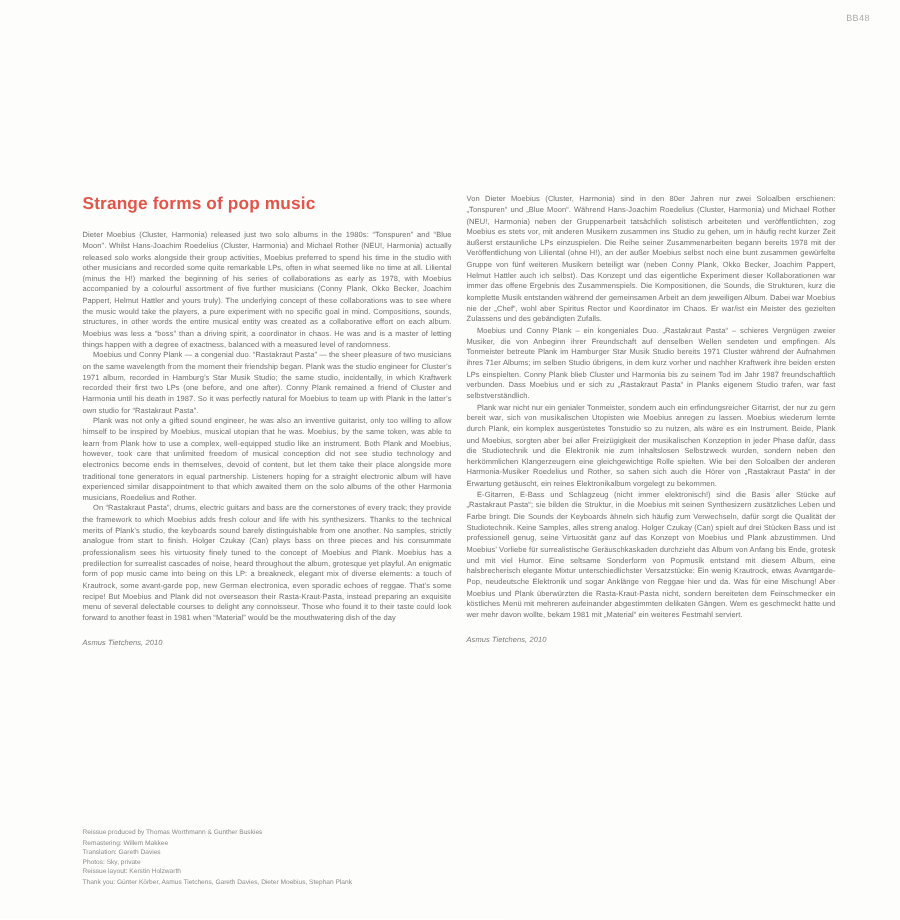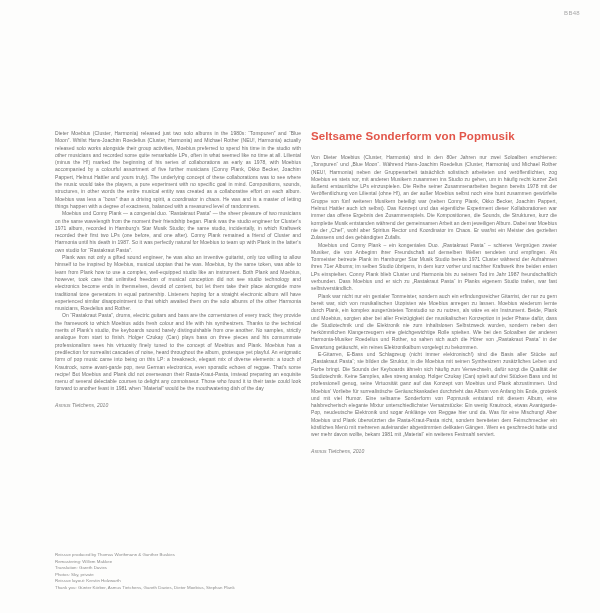--- a/index.html
+++ b/index.html
@@ -77,29 +77,29 @@
 </head>
 <body>
 
 <div class="page">
 
   <div class="catalog">BB48</div>
 
   <div class="columns">
 
     <section class="col">
+      <h1>Strange forms of pop music</h1>
       <p>Dieter Moebius (Cluster, Harmonia) released just two solo albums in the 1980s: “Tonspuren” and “Blue Moon”. Whilst Hans-Joachim Roedelius (Cluster, Harmonia) and Michael Rother (NEU!, Harmonia) actually released solo works alongside their group activities, Moebius preferred to spend his time in the studio with other musicians and recorded some quite remarkable LPs, often in what seemed like no time at all. Liliental (minus the H!) marked the beginning of his series of collaborations as early as 1978, with Moebius accompanied by a colourful assortment of five further musicians (Conny Plank, Okko Becker, Joachim Pappert, Helmut Hattler and yours truly). The underlying concept of these collaborations was to see where the music would take the players, a pure experiment with no specific goal in mind. Compositions, sounds, structures, in other words the entire musical entity was created as a collaborative effort on each album. Moebius was less a “boss” than a driving spirit, a coordinator in chaos. He was and is a master of letting things happen with a degree of exactness, balanced with a measured level of randomness.</p>
       <p>Moebius und Conny Plank — a congenial duo. “Rastakraut Pasta” — the sheer pleasure of two musicians on the same wavelength from the moment their friendship began. Plank was the studio engineer for Cluster’s 1971 album, recorded in Hamburg’s Star Musik Studio; the same studio, incidentally, in which Kraftwerk recorded their first two LPs (one before, and one after). Conny Plank remained a friend of Cluster and Harmonia until his death in 1987. So it was perfectly natural for Moebius to team up with Plank in the latter’s own studio for “Rastakraut Pasta”.</p>
       <p>Plank was not only a gifted sound engineer, he was also an inventive guitarist, only too willing to allow himself to be inspired by Moebius, musical utopian that he was. Moebius, by the same token, was able to learn from Plank how to use a complex, well-equipped studio like an instrument. Both Plank and Moebius, however, took care that unlimited freedom of musical conception did not see studio technology and electronics become ends in themselves, devoid of content, but let them take their place alongside more traditional tone generators in equal partnership. Listeners hoping for a straight electronic album will have experienced similar disappointment to that which awaited them on the solo albums of the other Harmonia musicians, Roedelius and Rother.</p>
       <p>On “Rastakraut Pasta”, drums, electric guitars and bass are the cornerstones of every track; they provide the framework to which Moebius adds fresh colour and life with his synthesizers. Thanks to the technical merits of Plank’s studio, the keyboards sound barely distinguishable from one another. No samples, strictly analogue from start to finish. Holger Czukay (Can) plays bass on three pieces and his consummate professionalism sees his virtuosity finely tuned to the concept of Moebius and Plank. Moebius has a predilection for surrealist cascades of noise, heard throughout the album, grotesque yet playful. An enigmatic form of pop music came into being on this LP: a breakneck, elegant mix of diverse elements: a touch of Krautrock, some avant-garde pop, new German electronica, even sporadic echoes of reggae. That’s some recipe! But Moebius and Plank did not overseason their Rasta-Kraut-Pasta, instead preparing an exquisite menu of several delectable courses to delight any connoisseur. Those who found it to their taste could look forward to another feast in 1981 when “Material” would be the mouthwatering dish of the day</p>
       <p class="signature">Asmus Tietchens, 2010</p>
     </section>
 
     <section class="col">
-      <h1>Seltsame Sonderform von Popmusik</h1>
       <p>Von Dieter Moebius (Cluster, Harmonia) sind in den 80er Jahren nur zwei Soloalben erschienen: „Tonspuren“ und „Blue Moon“. Während Hans-Joachim Roedelius (Cluster, Harmonia) und Michael Rother (NEU!, Harmonia) neben der Gruppenarbeit tatsächlich solistisch arbeiteten und veröffentlichten, zog Moebius es stets vor, mit anderen Musikern zusammen ins Studio zu gehen, um in häufig recht kurzer Zeit äußerst erstaunliche LPs einzuspielen. Die Reihe seiner Zusammenarbeiten begann bereits 1978 mit der Veröffentlichung von Liliental (ohne H!), an der außer Moebius selbst noch eine bunt zusammen gewürfelte Gruppe von fünf weiteren Musikern beteiligt war (neben Conny Plank, Okko Becker, Joachim Pappert, Helmut Hattler auch ich selbst). Das Konzept und das eigentliche Experiment dieser Kollaborationen war immer das offene Ergebnis des Zusammenspiels. Die Kompositionen, die Sounds, die Strukturen, kurz die komplette Musik entstanden während der gemeinsamen Arbeit an dem jeweiligen Album. Dabei war Moebius nie der „Chef“, wohl aber Spiritus Rector und Koordinator im Chaos. Er war/ist ein Meister des gezielten Zulassens und des gebändigten Zufalls.</p>
       <p>Moebius und Conny Plank – ein kongeniales Duo. „Rastakraut Pasta“ – schieres Vergnügen zweier Musiker, die von Anbeginn ihrer Freundschaft auf denselben Wellen sendeten und empfingen. Als Tonmeister betreute Plank im Hamburger Star Musik Studio bereits 1971 Cluster während der Aufnahmen ihres 71er Albums; im selben Studio übrigens, in dem kurz vorher und nachher Kraftwerk ihre beiden ersten LPs einspielten. Conny Plank blieb Cluster und Harmonia bis zu seinem Tod im Jahr 1987 freundschaftlich verbunden. Dass Moebius und er sich zu „Rastakraut Pasta“ in Planks eigenem Studio trafen, war fast selbstverständlich.</p>
       <p>Plank war nicht nur ein genialer Tonmeister, sondern auch ein erfindungsreicher Gitarrist, der nur zu gern bereit war, sich von musikalischen Utopisten wie Moebius anregen zu lassen. Moebius wiederum lernte durch Plank, ein komplex ausgerüstetes Tonstudio so zu nutzen, als wäre es ein Instrument. Beide, Plank und Moebius, sorgten aber bei aller Freizügigkeit der musikalischen Konzeption in jeder Phase dafür, dass die Studiotechnik und die Elektronik nie zum inhaltslosen Selbstzweck wurden, sondern neben den herkömmlichen Klangerzeugern eine gleichgewichtige Rolle spielten. Wie bei den Soloalben der anderen Harmonia-Musiker Roedelius und Rother, so sahen sich auch die Hörer von „Rastakraut Pasta“ in der Erwartung getäuscht, ein reines Elektronikalbum vorgelegt zu bekommen.</p>
       <p>E-Gitarren, E-Bass und Schlagzeug (nicht immer elektronisch!) sind die Basis aller Stücke auf „Rastakraut Pasta“; sie bilden die Struktur, in die Moebius mit seinen Synthesizern zusätzliches Leben und Farbe bringt. Die Sounds der Keyboards ähneln sich häufig zum Verwechseln, dafür sorgt die Qualität der Studiotechnik. Keine Samples, alles streng analog. Holger Czukay (Can) spielt auf drei Stücken Bass und ist professionell genug, seine Virtuosität ganz auf das Konzept von Moebius und Plank abzustimmen. Und Moebius’ Vorliebe für surrealistische Geräuschkaskaden durchzieht das Album von Anfang bis Ende, grotesk und mit viel Humor. Eine seltsame Sonderform von Popmusik entstand mit diesem Album, eine halsbrecherisch elegante Mixtur unterschiedlichster Versatzstücke: Ein wenig Krautrock, etwas Avantgarde-Pop, neudeutsche Elektronik und sogar Anklänge von Reggae hier und da. Was für eine Mischung! Aber Moebius und Plank überwürzten die Rasta-Kraut-Pasta nicht, sondern bereiteten dem Feinschmecker ein köstliches Menü mit mehreren aufeinander abgestimmten delikaten Gängen. Wem es geschmeckt hatte und wer mehr davon wollte, bekam 1981 mit „Material“ ein weiteres Festmahl serviert.</p>
       <p class="signature">Asmus Tietchens, 2010</p>
     </section>
 
   </div>
 
   <div class="credits">

